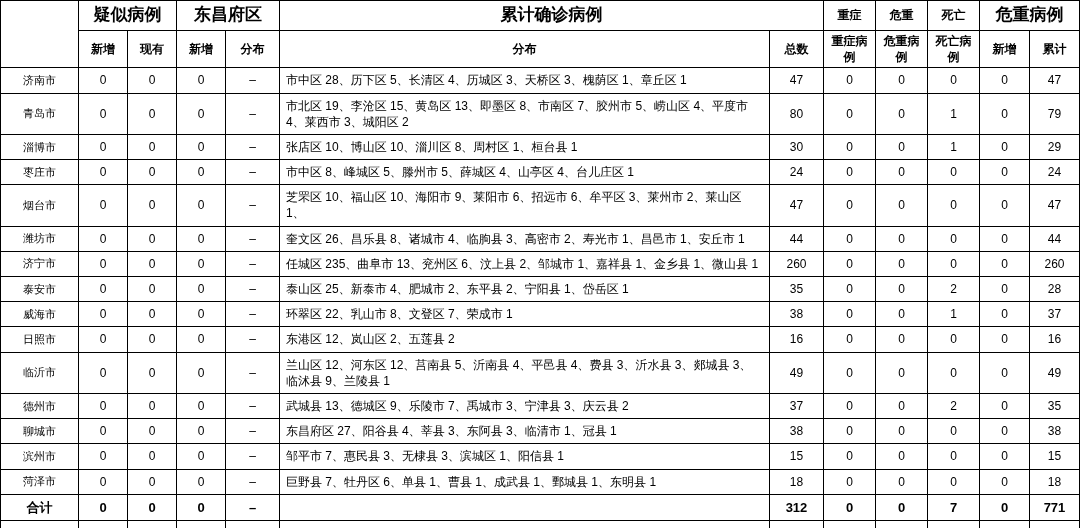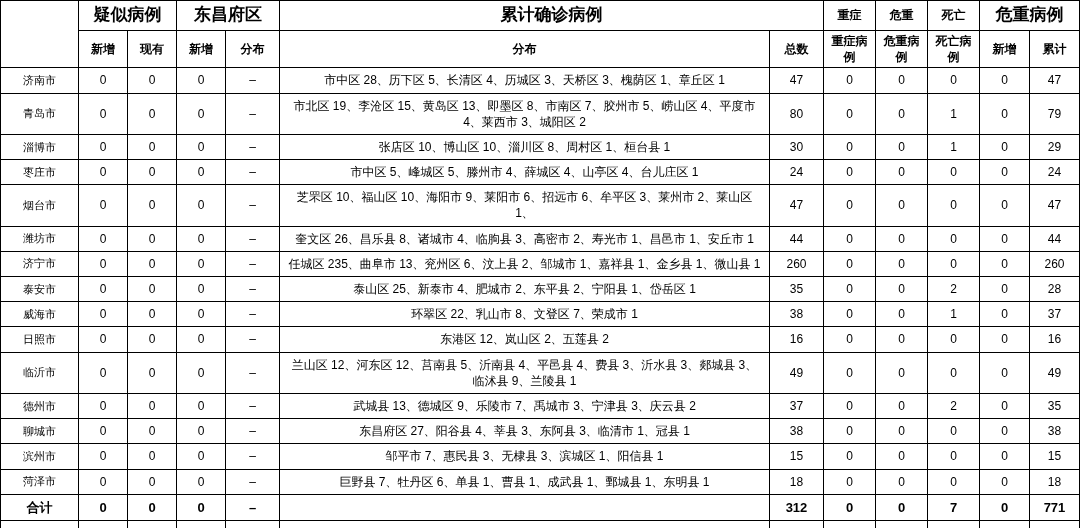--- a/index.html
+++ b/index.html
@@ -4,21 +4,21 @@
 <style>
   html,body{margin:0;padding:0;background:#ffffff;}
   body{width:1080px;height:528px;font-family:"Liberation Sans","DejaVu Sans",sans-serif;color:#000;}
   #wrap{width:1080px;}
   table{border-collapse:collapse;width:1080px;table-layout:fixed;}
   td,th{border:1px solid #000;padding:0;font-weight:normal;font-size:12px;line-height:1.35;vertical-align:middle;}
   .hd{text-align:center;font-size:17px;font-weight:bold;padding:3px 10px;}
   .hd2{text-align:center;font-size:12px;font-weight:bold;padding:2px 2px;}
   .city{text-align:center;font-size:11px;padding:4px 2px;}
   .num{text-align:center;font-size:12px;padding:4px 2px;}
-  .dist{text-align:center;font-size:12px;padding:4px 6px;}
+  .dist{text-align:left;font-size:12px;padding:4px 6px;}
   .total-row td{font-weight:bold;font-size:13px;}
   .abroad-label{text-align:center;font-size:13.5px;padding:4px 2px;}
   .abroad-dist{text-align:left;font-size:12.5px;padding:5px 7px;line-height:1.5;}
 </style>
 </head>
 <body>
 
 <div id="wrap">
 <table>
   <colgroup>
@@ -102,21 +102,21 @@
           <td class="num">1</td>
           <td class="num">0</td>
           <td class="num">29</td>
         </tr>
         <tr>
           <td class="city">枣庄市</td>
           <td class="num">0</td>
           <td class="num">0</td>
           <td class="num">0</td>
           <td class="num">–</td>
-          <td class="dist">市中区 5、峰城区 5、滕州市 4、薛城区 4、山亭区 4、台儿庄区 1</td>
+          <td class="dist">市中区 8、峰城区 5、滕州市 5、薛城区 4、山亭区 4、台儿庄区 1</td>
           <td class="num">24</td>
           <td class="num">0</td>
           <td class="num">0</td>
           <td class="num">0</td>
           <td class="num">0</td>
           <td class="num">24</td>
         </tr>
         <tr>
           <td class="city">烟台市</td>
           <td class="num">0</td>

